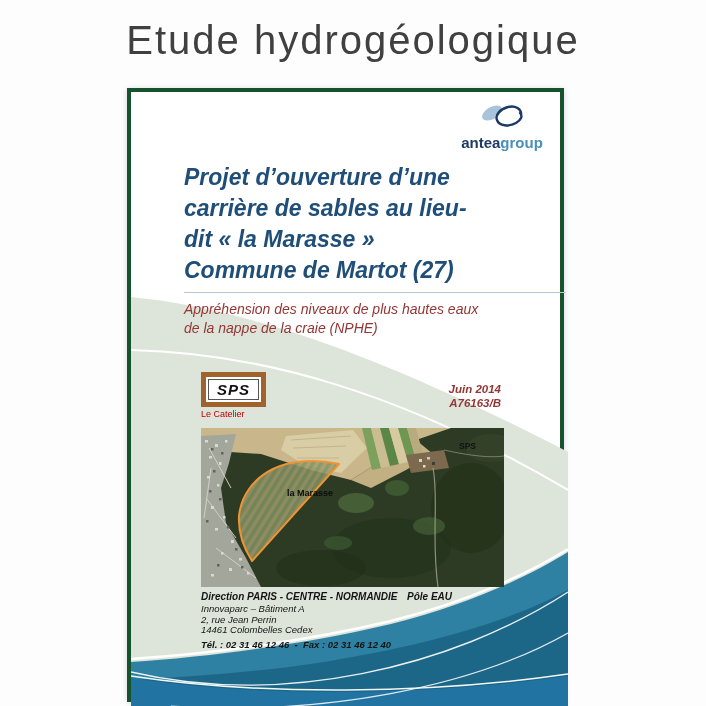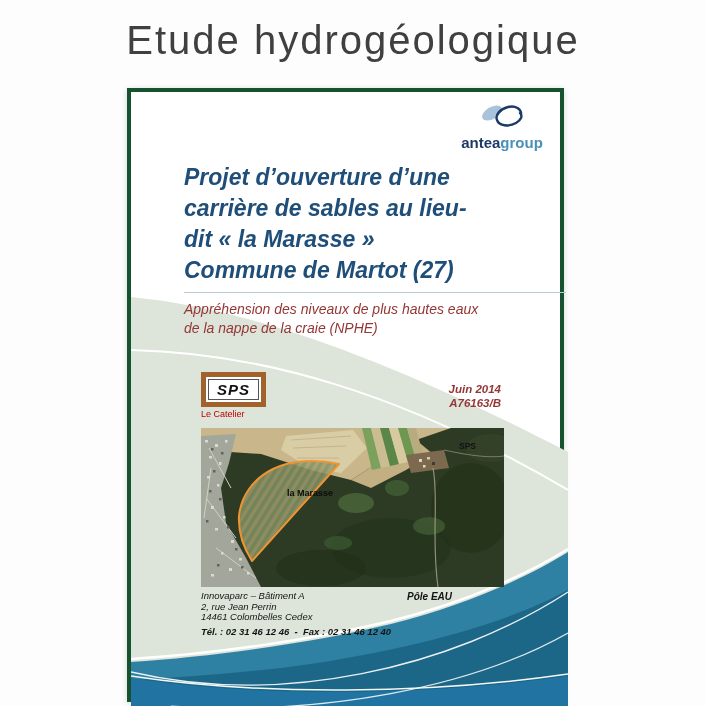--- a/index.html
+++ b/index.html
@@ -190,20 +190,21 @@
         <rect width="7" height="7" fill="#a09a6e"></rect>
         <rect width="3.5" height="7" fill="#7f9160"></rect>
       </pattern>
     </defs>
     <path d="M138,36 C115,31 90,32 72,41 C52,51 40,68 38,88 C37,105 42,119 51,133 Z" fill="url(#fieldstripes)" fill-opacity="0.85" stroke="#ef9433" stroke-width="2" stroke-linejoin="round"></path>
     <text x="86" y="68" font-size="9" font-weight="bold" fill="#0b0b0b" font-family="Liberation Sans, sans-serif">la Marasse</text>
     <text x="258" y="21" font-size="8.5" font-weight="bold" fill="#111111" font-family="Liberation Sans, sans-serif">SPS</text>
   </svg>
 
   <div class="footer">
+    <div class="f-direction">Direction PARIS - CENTRE - NORMANDIE</div>
     <div class="f-addr">Innovaparc – Bâtiment A</div>
     <div class="f-addr">2, rue Jean Perrin</div>
     <div class="f-addr">14461 Colombelles Cedex</div>
     <div class="f-contact">Tél. : 02 31 46 12 46  -  Fax : 02 31 46 12 40</div>
   </div>
   <div class="f-pole">Pôle EAU</div>
 
 </div>
 
 </body></html>

